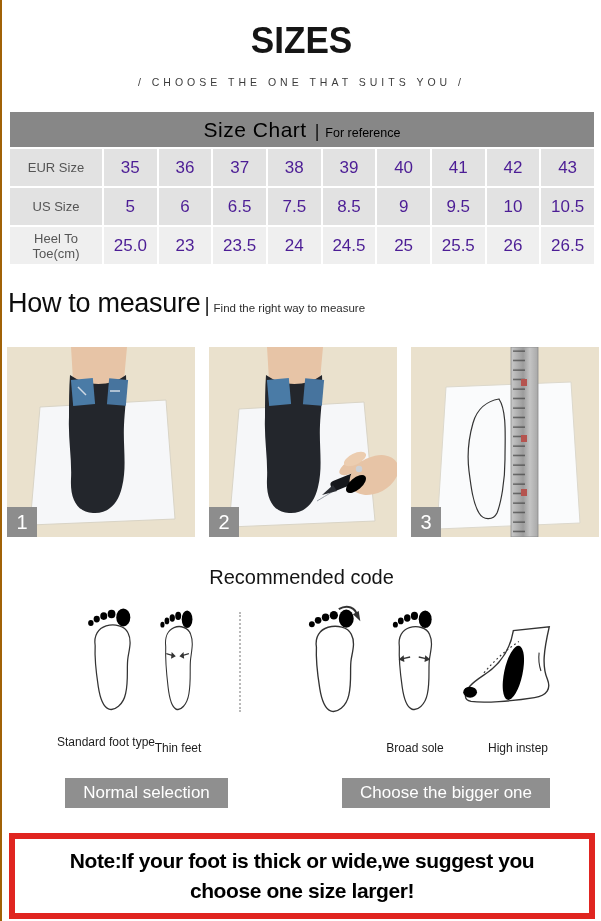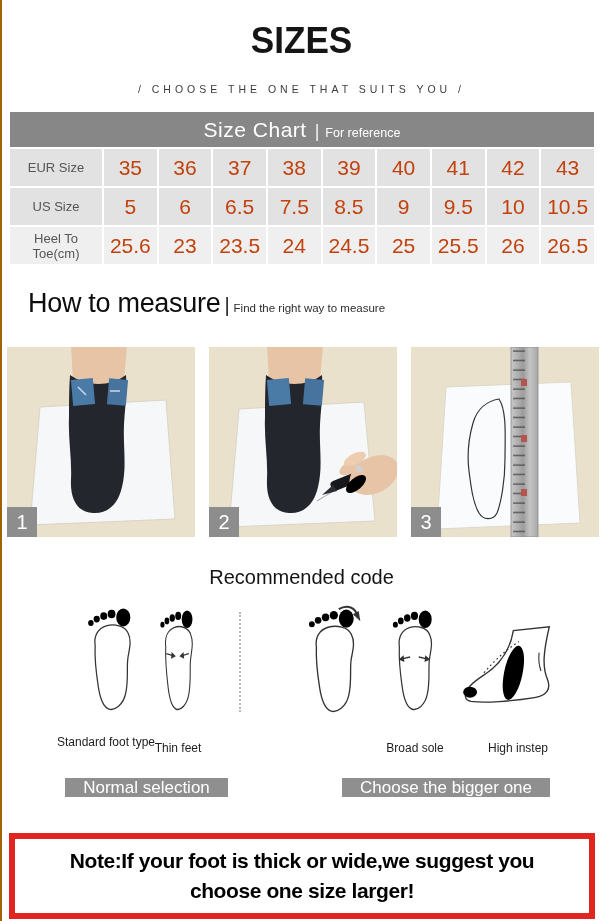--- a/index.html
+++ b/index.html
@@ -4,47 +4,47 @@
 <style>
   html,body{margin:0;padding:0;background:#fff;}
   #page{
     position:relative;width:601px;height:921px;background:#ffffff;
     font-family:"Liberation Sans", sans-serif;color:#111;
     border-left:2px solid #a16207;box-sizing:border-box;overflow:hidden;
   }
   
   .title-block{position:absolute;top:22px;left:0;width:599px;text-align:center;}
   .sizes-title{font-size:37px;font-weight:bold;letter-spacing:0px;color:#151515;line-height:1;transform:scaleX(.95);}
-  .tagline{margin-top:24px;font-size:10.5px;letter-spacing:4px;color:#3c3c3c;}
+  .tagline{margin-top:17px;font-size:10.5px;letter-spacing:4px;color:#3c3c3c;}
   
   .size-table{position:absolute;top:110px;left:6px;width:588px;border-collapse:separate;border-spacing:2px;background:#fff;table-layout:fixed;}
-  .size-table th.chart-head{background:#878787;height:33px;color:#ffffff;font-weight:normal;text-align:center;vertical-align:middle;}
+  .size-table th.chart-head{background:#878787;height:33px;color:#000000;font-weight:normal;text-align:center;vertical-align:middle;}
   .chart-head .ct{font-size:21px;letter-spacing:.5px;}
   .chart-head .pipe{font-size:18px;margin:0 6px 0 8px;opacity:.9;}
   .chart-head .sub{font-size:12.5px;}
-  .size-table td{height:35px;text-align:center;vertical-align:middle;background:#e2e2e2;color:#c2410c;font-size:21px;}
+  .size-table td{height:35px;text-align:center;vertical-align:middle;background:#e2e2e2;color:#4c1d95;font-size:17px;}
   .size-table tr.r3 td{background:#efefef;}
   .size-table td.rowlabel{font-size:13px;color:#555;}
   
-  .howto{position:absolute;top:288px;left:6px;white-space:nowrap;margin-left:20px;}
+  .howto{position:absolute;top:288px;left:6px;white-space:nowrap;}
   .howto .big{font-size:27px;color:#0d0d0d;letter-spacing:-.3px;}
   .howto .pipe{font-size:20px;color:#222;margin:0 4px 0 4px;}
   .howto .small{font-size:11.5px;color:#2e2e2e;}
   
   .photos{position:absolute;top:347px;left:5px;width:591px;display:flex;gap:14px;}
   .photo{position:relative;width:188px;height:190px;background:#eae1cd;overflow:hidden;flex:0 0 auto;}
   .photo svg{position:absolute;inset:0;display:block;}
   .badge{position:absolute;left:0;bottom:0;width:30px;height:30px;background:#8d8d8d;
          color:#fff;font-size:20px;display:flex;align-items:center;justify-content:center;}
   
   .rec-title{position:absolute;top:566px;left:0;width:599px;text-align:center;font-size:20px;color:#141414;}
   .diag{position:absolute;}
   .sep-dotted{position:absolute;left:237px;top:612px;height:100px;border-left:2px dotted #b9b9b9;}
   .foot-label{position:absolute;top:736px;text-align:center;font-size:12px;color:#1d1d1d;line-height:1.15;}
-  .gray-btn{position:absolute;top:778px;height:19px;background:#8f8f8f;color:#fff;font-size:17px;
+  .gray-btn{position:absolute;top:778px;height:30px;background:#8f8f8f;color:#fff;font-size:17px;
             display:flex;align-items:center;justify-content:center;}
   
   .note-box{position:absolute;top:833px;left:7px;width:586px;box-sizing:border-box;
             border:6px solid #e02520;background:#fff;padding:7px 10px;text-align:center;}
   .note-box div{font-weight:bold;font-size:21px;letter-spacing:-.4px;color:#000;line-height:30px;white-space:nowrap;}
   line,path.ln{stroke:#333;fill:none;}
 </style>
 </head>
 <body>
 
@@ -93,21 +93,21 @@
       <td>6.5</td>
       <td>7.5</td>
       <td>8.5</td>
       <td>9</td>
       <td>9.5</td>
       <td>10</td>
       <td>10.5</td>
     </tr>
     <tr class="r3">
       <td class="rowlabel">Heel To Toe(cm)</td>
-      <td>25.6</td>
+      <td>25.0</td>
       <td>23</td>
       <td>23.5</td>
       <td>24</td>
       <td>24.5</td>
       <td>25</td>
       <td>25.5</td>
       <td>26</td>
       <td>26.5</td>
     </tr>
   </tbody>

